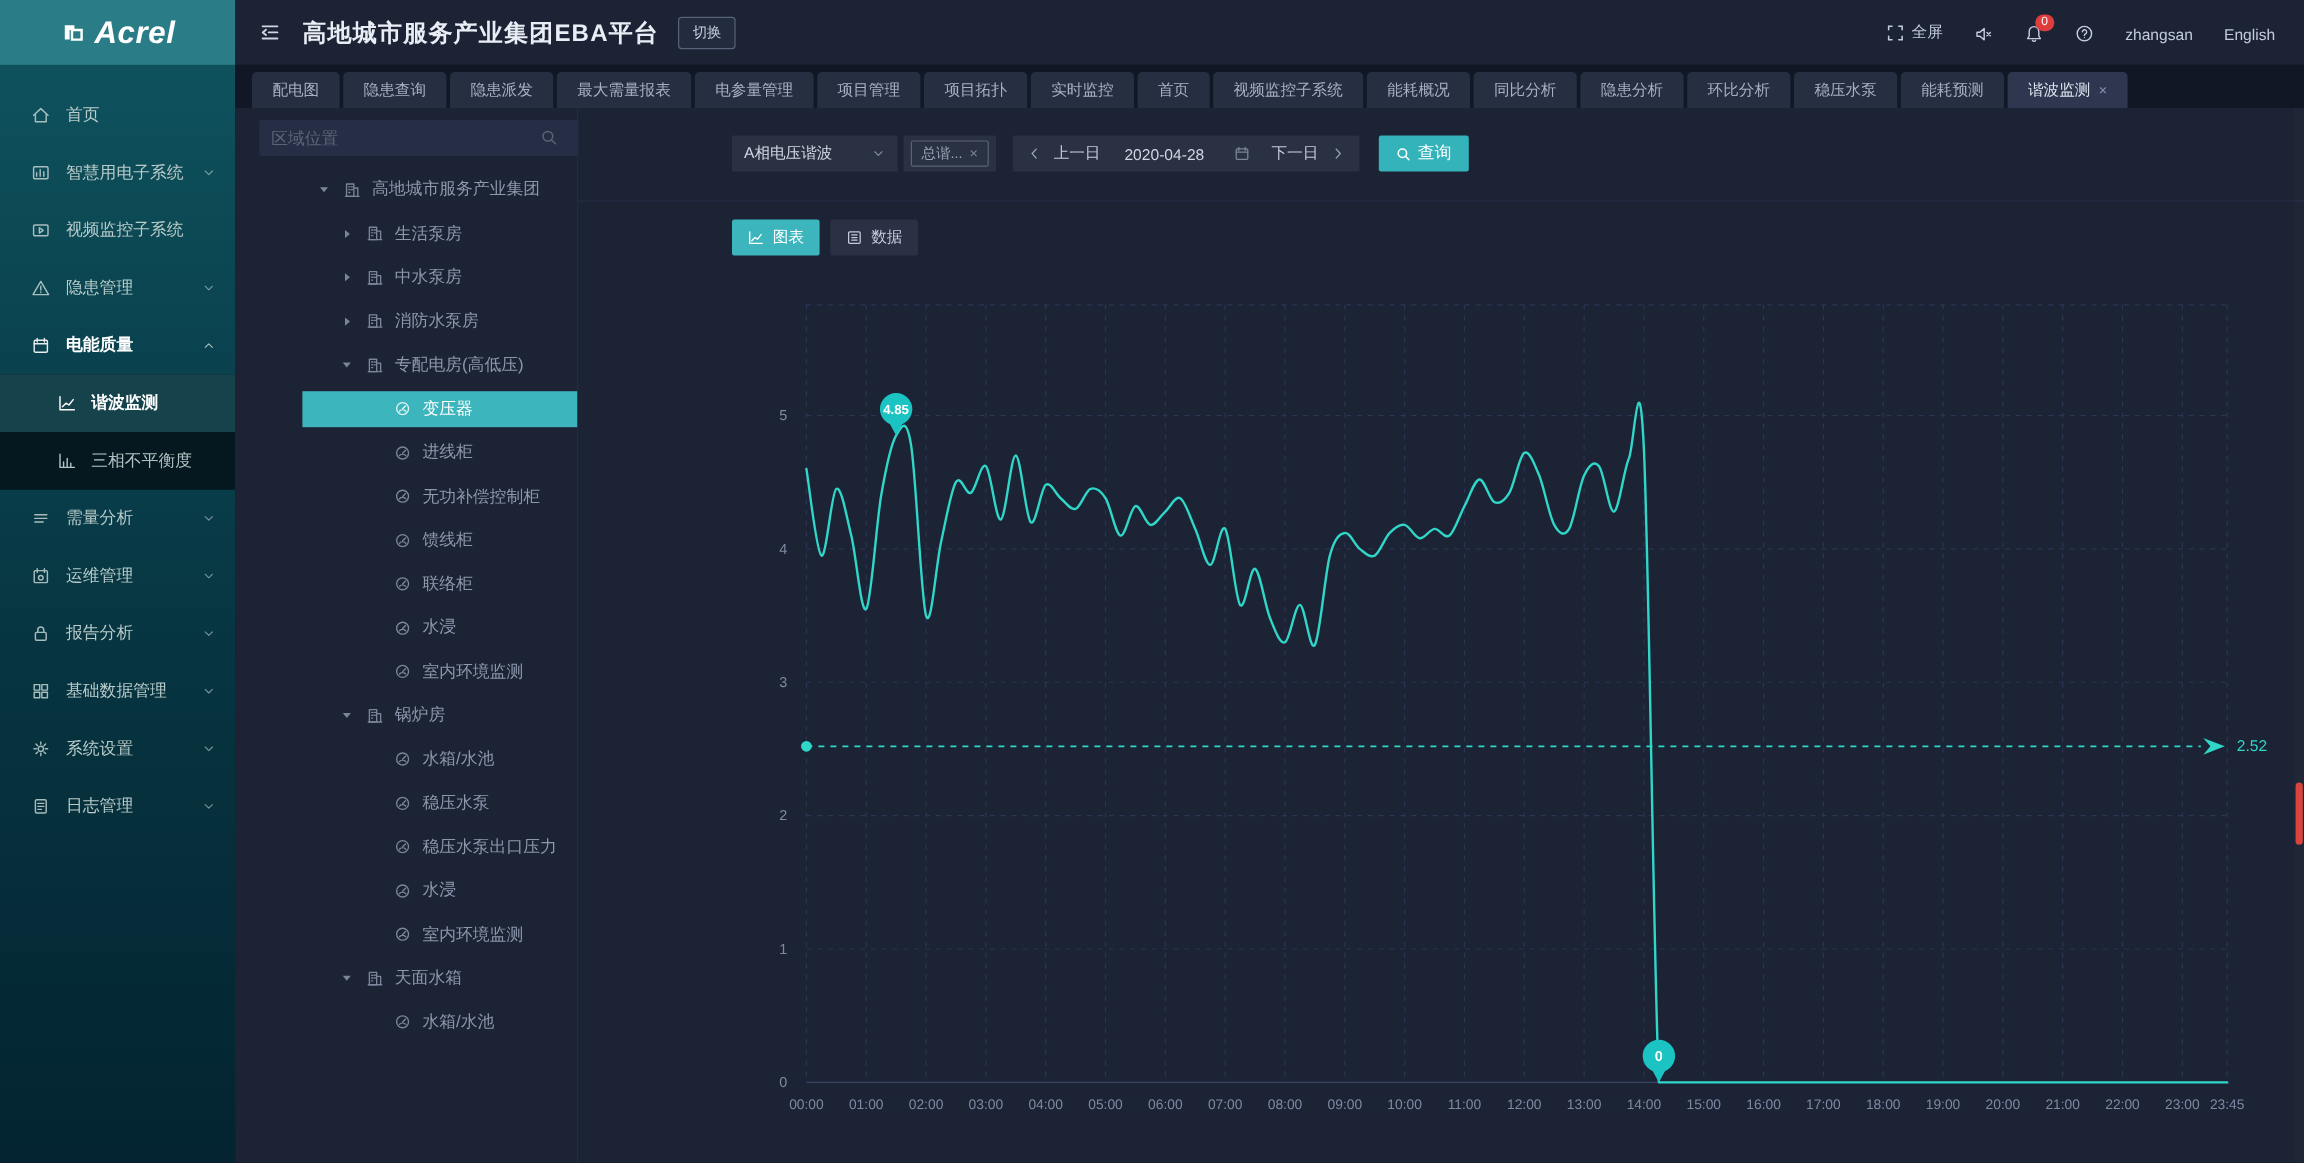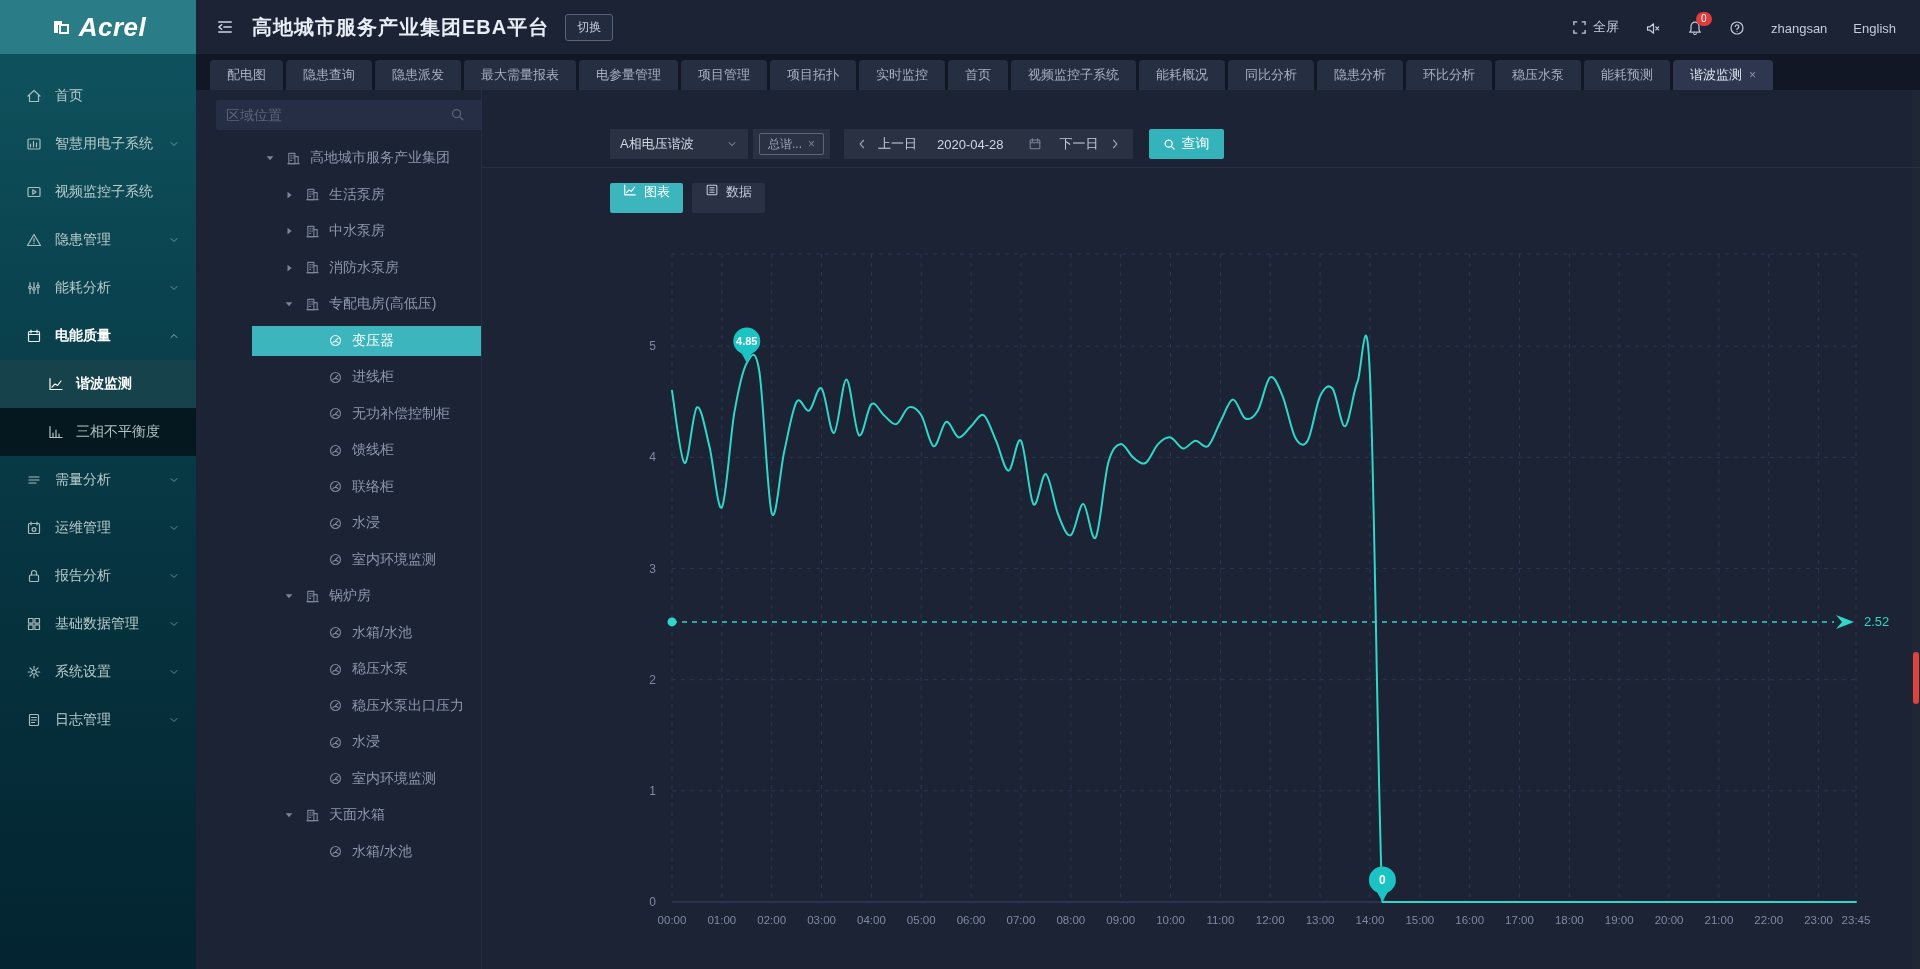--- a/index.html
+++ b/index.html
@@ -60,40 +60,40 @@
     cursor:pointer; position:relative; white-space:nowrap; }
   .tnode .caret { width:14px; height:14px; color:#7b8499; display:flex; align-items:center; }
   .tnode .ticon { width:16px; height:16px; margin:0 8px 0 8px; display:flex; align-items:center; opacity:.85; }
   .tnode.selected { color:#fff; }
   .tnode.selected .selbg { position:absolute; left:56px; right:0; top:3px; bottom:3px;
     background:#3cb5bd; z-index:0; }
   .tnode > * { position:relative; z-index:1; }
 
   
   .content { position:absolute; left:482px; top:90px; width:1438px; height:879px; background:#1b2334; }
-  .toolbar { position:absolute; left:128px; top:32px; height:44px; display:flex; align-items:center;border-radius:11px; }
+  .toolbar { position:absolute; left:128px; top:16px; height:44px; display:flex; align-items:center;border-radius:11px; }
   .h-select { width:138px; height:30px; background:#2a3143; display:flex; align-items:center;
     padding:0 10px; color:#d2d8e4; font-size:13px; cursor:pointer; }
   .h-select .sel-chev { margin-left:auto; width:12px; height:12px; color:#7b8499; }
   .h-tag { margin-left:5px; height:30px; background:#2a3143; display:flex; align-items:center; padding:0 6px; }
   .tagbox { border:1px solid #5a6378; border-radius:2px; height:22px; display:flex; align-items:center;
     gap:6px; padding:0 8px; color:#9aa3b8; font-size:12px; cursor:pointer; }
   .tagbox .tagx { color:#7b8499; font-size:12px; cursor:pointer; }
   .dategroup { margin-left:14px; height:30px; background:#2a3143; display:flex; align-items:center;
     gap:10px; padding:0 12px; color:#c3cbdc; font-size:13px; }
   .dg-arrow { width:12px; height:12px; color:#9aa3b8; cursor:pointer; display:flex; align-items:center; }
   .dg-btn { cursor:pointer; }
   .dg-date { margin:0 14px 0 10px; color:#cfd6e4; cursor:pointer; }
   .dg-cal { width:14px; height:14px; color:#7b8499; cursor:pointer; margin-right:8px; }
   .query-btn { margin-left:16px; height:30px; background:#35b3ba; color:#fff; font-size:14px;
     display:flex; align-items:center; gap:6px; padding:4px 14px; border-radius:2px; cursor:pointer; }
   .query-btn .qicon { width:13px; height:13px; display:flex; }
   .content-divider { position:absolute; left:0; right:0; top:77px; height:1px; background:#262e44; }
   .toggles { position:absolute; left:128px; top:93px; display:flex; gap:9px; }
-  .tgl { height:30px; display:flex; gap:7px; padding:0 13px; font-size:13px;
+  .tgl { height:30px; display:flex; align-items:center; gap:7px; padding:0 13px; font-size:13px;
     border-radius:2px; cursor:pointer; background:#2a3144; color:#c3cbdc; }
   .tgl.active { background:#3cb5bd; color:#fff; }
   .tgl .ticn { width:14px; height:14px; display:flex; }
   #chart-holder { position:absolute; left:0; top:132px; width:1438px; height:745px; }
 
   
   .scroll-track { position:absolute; right:0; top:90px; width:8px; height:879px; background:rgba(255,255,255,0.02); }
   .scroll-thumb { position:absolute; right:1px; top:652px; width:6px; height:52px; background:#d9453e; border-radius:3px; }
 </style>
 </head>
@@ -142,36 +142,20 @@
           <span class="ml">视频监控子系统</span>
         </div>
         <div class="side-item">
           <span class="mi">
             <svg width="16" height="16" viewBox="0 0 16 16" fill="none" stroke="currentColor" stroke-width="1.2" stroke-linecap="round" stroke-linejoin="round">
               <path d="M8 2.5 L14.5 13.5 H1.5 Z"></path>
               <path d="M8 6.5 V9.6 M8 11.3 V11.7"></path>
             </svg>
           </span>
           <span class="ml">隐患管理</span>
-          <span class="chev">
-            <svg width="12" height="12" viewBox="0 0 16 16" fill="none" stroke="currentColor" stroke-width="1.2" stroke-linecap="round" stroke-linejoin="round">
-              <path d="M4 6 L8 10 L12 6"></path>
-            </svg>
-          </span>
-        </div>
-        <div class="side-item">
-          <span class="mi">
-            <svg width="16" height="16" viewBox="0 0 16 16" fill="none" stroke="currentColor" stroke-width="1.2" stroke-linecap="round" stroke-linejoin="round">
-              <path d="M4 2.5 V5.8 M4 9 V13.5 M8 2.5 V7.3 M8 10.5 V13.5 M12 2.5 V4.8 M12 8 V13.5"></path>
-              <circle cx="4" cy="7.4" r="1.3"></circle>
-              <circle cx="8" cy="8.9" r="1.3"></circle>
-              <circle cx="12" cy="6.4" r="1.3"></circle>
-            </svg>
-          </span>
-          <span class="ml">能耗分析</span>
           <span class="chev">
             <svg width="12" height="12" viewBox="0 0 16 16" fill="none" stroke="currentColor" stroke-width="1.2" stroke-linecap="round" stroke-linejoin="round">
               <path d="M4 6 L8 10 L12 6"></path>
             </svg>
           </span>
         </div>
         <div class="side-item active">
           <span class="mi">
             <svg width="16" height="16" viewBox="0 0 16 16" fill="none" stroke="currentColor" stroke-width="1.2" stroke-linecap="round" stroke-linejoin="round">
               <rect x="2.5" y="3.5" width="11" height="10" rx="1"></rect>

